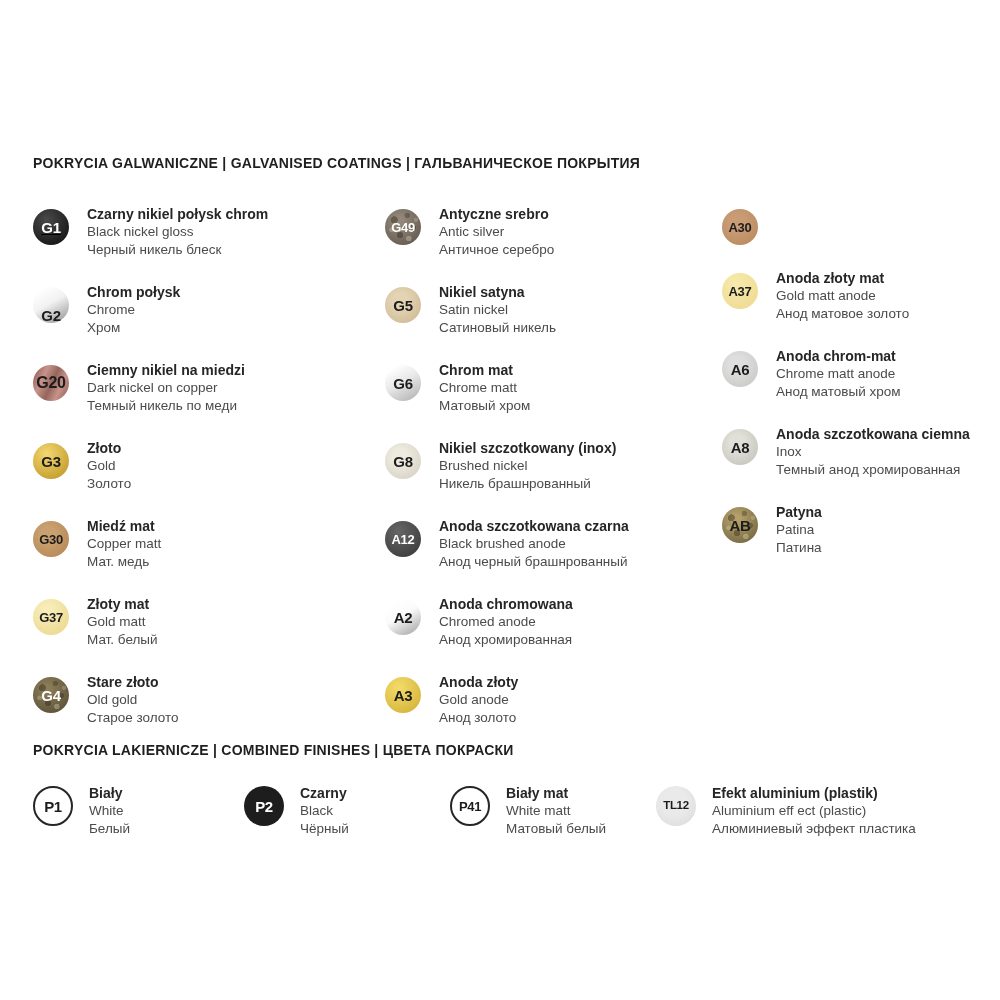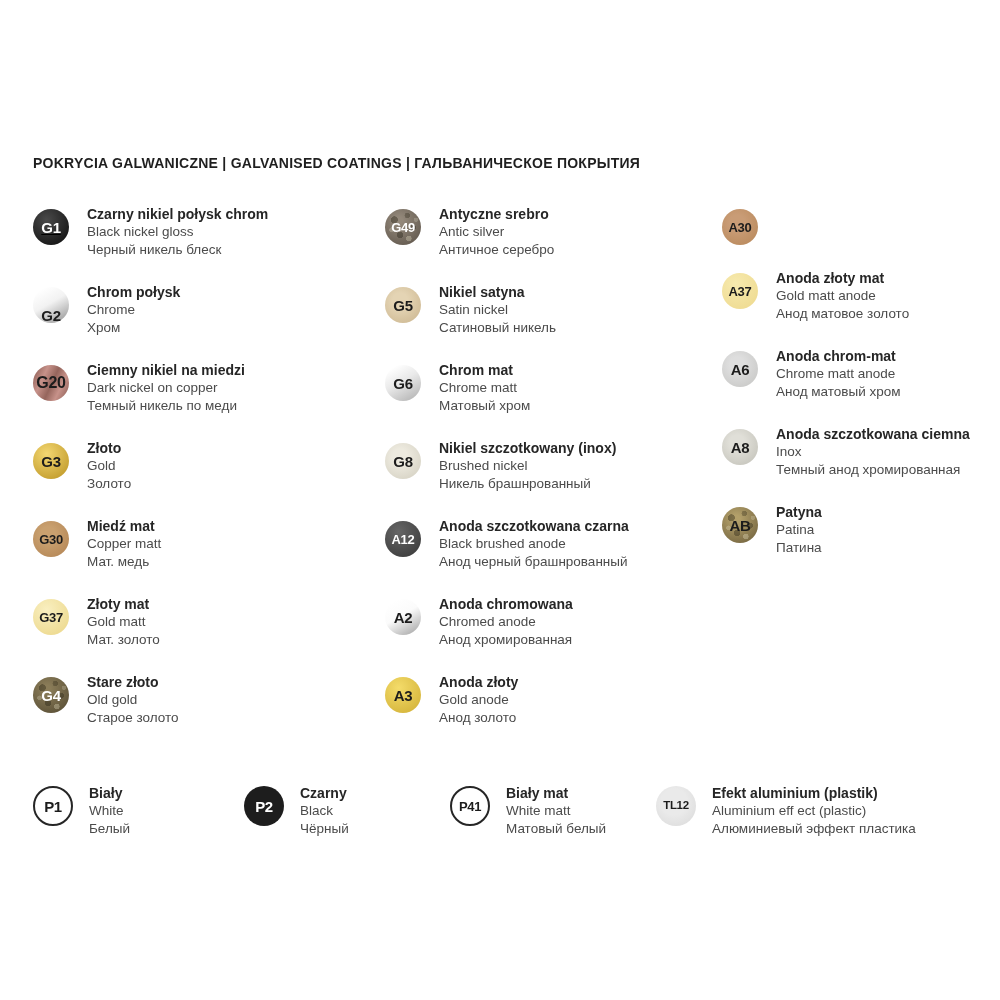--- a/index.html
+++ b/index.html
@@ -108,21 +108,21 @@
           <span class="t3">Мат. медь</span>
         </span>
       </div>
       <div class="item">
         <span class="swatch" style="background: radial-gradient(circle at 38% 30%, rgb(249, 239, 192) 0%, rgb(236, 216, 140) 90%);">
           <span class="code" style="color: rgb(28, 28, 28); font-size: 13px;">G37</span>
         </span>
         <span class="txt">
           <span class="t1">Złoty mat</span>
           <span class="t2">Gold matt</span>
-          <span class="t3">Мат. золото</span>
+          <span class="t3">Мат. белый</span>
         </span>
       </div>
       <div class="item">
         <span class="swatch speckle" style="background: radial-gradient(circle at 40% 32%, rgb(138, 124, 88) 10%, rgb(85, 75, 51) 95%);">
           <span class="code" style="color: rgb(255, 255, 255); font-size: 15px;">G4</span>
         </span>
         <span class="txt">
           <span class="t1">Stare złoto</span>
           <span class="t2">Old gold</span>
           <span class="t3">Старое золото</span>
@@ -242,20 +242,21 @@
           <span class="code" style="color: rgb(28, 28, 28); font-size: 15px;">AB</span>
         </span>
         <span class="txt">
           <span class="t1">Patyna</span>
           <span class="t2">Patina</span>
           <span class="t3">Патина</span>
         </span>
       </div>
     </div>
 
+  <h2 class="sec-title" id="title-lacquered">POKRYCIA LAKIERNICZE | COMBINED FINISHES | ЦВЕТА ПОКРАСКИ</h2>
 
   <div class="bottom-row">
       <div class="item">
         <span class="swatch ring" style="background: rgb(255, 255, 255);">
           <span class="code" style="color: rgb(28, 28, 28); font-size: 15px;">P1</span>
         </span>
         <span class="txt">
           <span class="t1">Biały</span>
           <span class="t2">White</span>
           <span class="t3">Белый</span>

